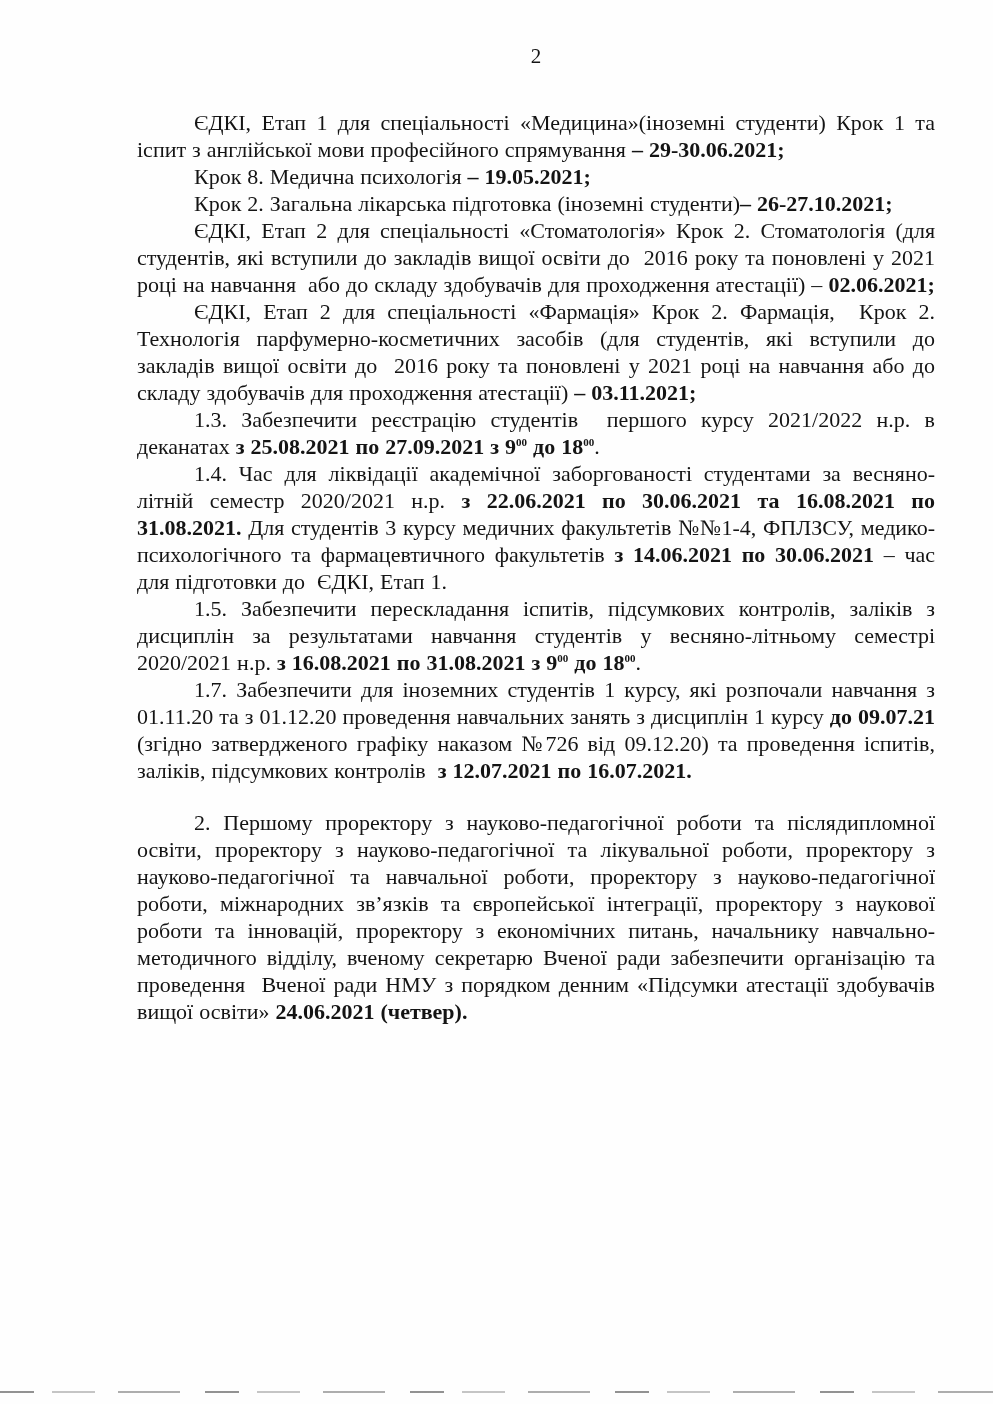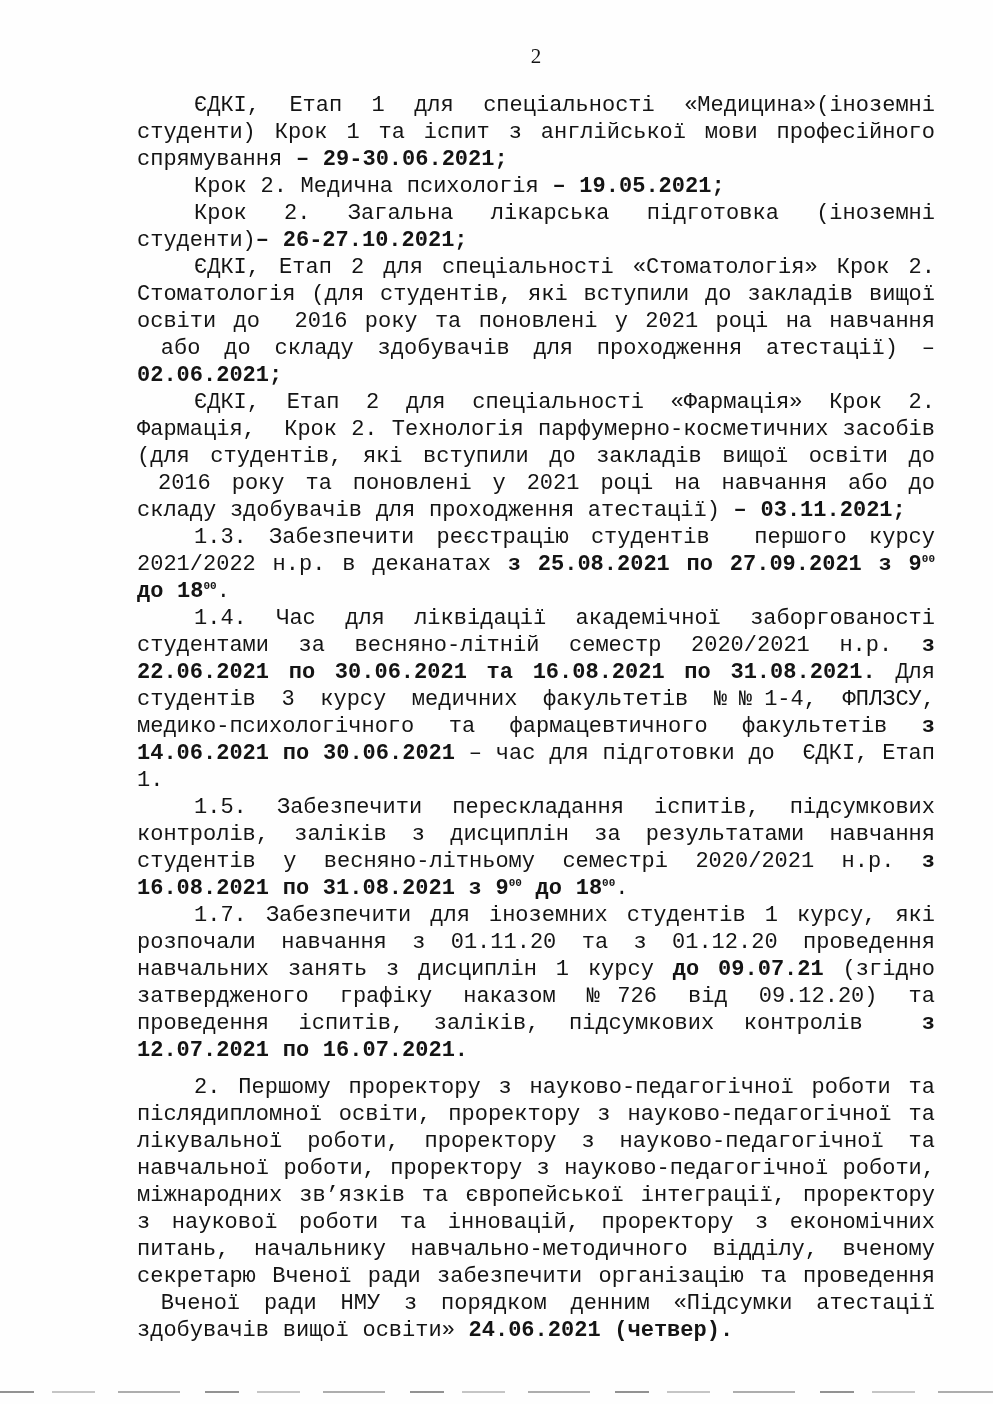--- a/index.html
+++ b/index.html
@@ -19,35 +19,34 @@
   .page-number-row {
     position: absolute;
     top: 44px;
     left: 137px;
     width: 798px;
     text-align: center;
     font-size: 21px;
   }
   .doc-body {
     position: absolute;
-    top: 92px;
+    top: 109px;
     left: 137px;
     width: 798px;
     font-size: 22px;
     line-height: 27px;
     text-align: justify;
-    font-family: Liberation Mono, monospace;
   }
   .doc-body p.para {
     margin: 0;
     text-indent: 57px;
     word-spacing: 0.5px;
   }
   .doc-body p.para.space-before {
-    margin-top: 10px;
+    margin-top: 25px;
   }
   .bold {
     font-weight: 700;
   }
   sup {
     font-size: 11px;
     line-height: 0;
     vertical-align: super;
   }
   .scan-artifact {
@@ -67,21 +66,21 @@
     );
   }
 </style>
 </head>
 <body>
 
 <div class="page">
   <div class="page-number-row">2</div>
   <div class="doc-body">
       <p class="para"><span>ЄДКІ, Етап 1 для спеціальності «Медицина»(іноземні студенти) Крок 1 та іспит з англійської мови професійного спрямування </span><span class="bold">– 29-30.06.2021;</span></p>
-      <p class="para"><span>Крок 2. Медична психологія </span><span class="bold">– 19.05.2021;</span></p>
+      <p class="para"><span>Крок 8. Медична психологія </span><span class="bold">– 19.05.2021;</span></p>
       <p class="para"><span>Крок 2. Загальна лікарська підготовка (іноземні студенти)</span><span class="bold">– 26-27.10.2021;</span></p>
       <p class="para"><span>ЄДКІ, Етап 2 для спеціальності «Стоматологія» Крок 2. Стоматологія (для студентів, які вступили до закладів вищої освіти до &nbsp;2016 року та поновлені у 2021 році на навчання &nbsp;або до складу здобувачів для проходження атестації) – </span><span class="bold">02.06.2021;</span></p>
       <p class="para"><span>ЄДКІ, Етап 2 для спеціальності «Фармація» Крок 2. Фармація, &nbsp;Крок 2. Технологія парфумерно-косметичних засобів (для студентів, які вступили до закладів вищої освіти до &nbsp;2016 року та поновлені у 2021 році на навчання або до складу здобувачів для проходження атестації) </span><span class="bold">– 03.11.2021;</span></p>
       <p class="para"><span>1.3. Забезпечити реєстрацію студентів &nbsp;першого курсу 2021/2022 н.р. в деканатах </span><span class="bold">з 25.08.2021 по 27.09.2021 з 9</span><sup class="bold">00</sup><span class="bold"> до 18</span><sup class="bold">00</sup><span>.</span></p>
       <p class="para"><span>1.4. Час для ліквідації академічної заборгованості студентами за весняно-літній семестр 2020/2021 н.р. </span><span class="bold">з 22.06.2021 по 30.06.2021 та 16.08.2021 по 31.08.2021.</span><span> Для студентів 3 курсу медичних факультетів №№1-4, ФПЛЗСУ, медико-психологічного та фармацевтичного факультетів </span><span class="bold">з 14.06.2021 по 30.06.2021</span><span> – час для підготовки до &nbsp;ЄДКІ, Етап 1.</span></p>
       <p class="para"><span>1.5. Забезпечити перескладання іспитів, підсумкових контролів, заліків з дисциплін за результатами навчання студентів у весняно-літньому семестрі 2020/2021 н.р. </span><span class="bold">з 16.08.2021 по 31.08.2021 з 9</span><sup class="bold">00</sup><span class="bold"> до 18</span><sup class="bold">00</sup><span>.</span></p>
       <p class="para"><span>1.7. Забезпечити для іноземних студентів 1 курсу, які розпочали навчання з 01.11.20 та з 01.12.20 проведення навчальних занять з дисциплін 1 курсу </span><span class="bold">до 09.07.21</span><span> (згідно затвердженого графіку наказом №726 від 09.12.20) та проведення іспитів, заліків, підсумкових контролів &nbsp;</span><span class="bold">з 12.07.2021 по 16.07.2021.</span></p>
       <p class="para space-before"><span>2. Першому проректору з науково-педагогічної роботи та післядипломної освіти, проректору з науково-педагогічної та лікувальної роботи, проректору з науково-педагогічної та навчальної роботи, проректору з науково-педагогічної роботи, міжнародних зв’язків та європейської інтеграції, проректору з наукової роботи та інновацій, проректору з економічних питань, начальнику навчально-методичного відділу, вченому секретарю Вченої ради забезпечити організацію та проведення &nbsp;Вченої ради НМУ з порядком денним «Підсумки атестації здобувачів вищої освіти» </span><span class="bold">24.06.2021 (четвер).</span></p>
     </div>
   <div class="scan-artifact"></div>

